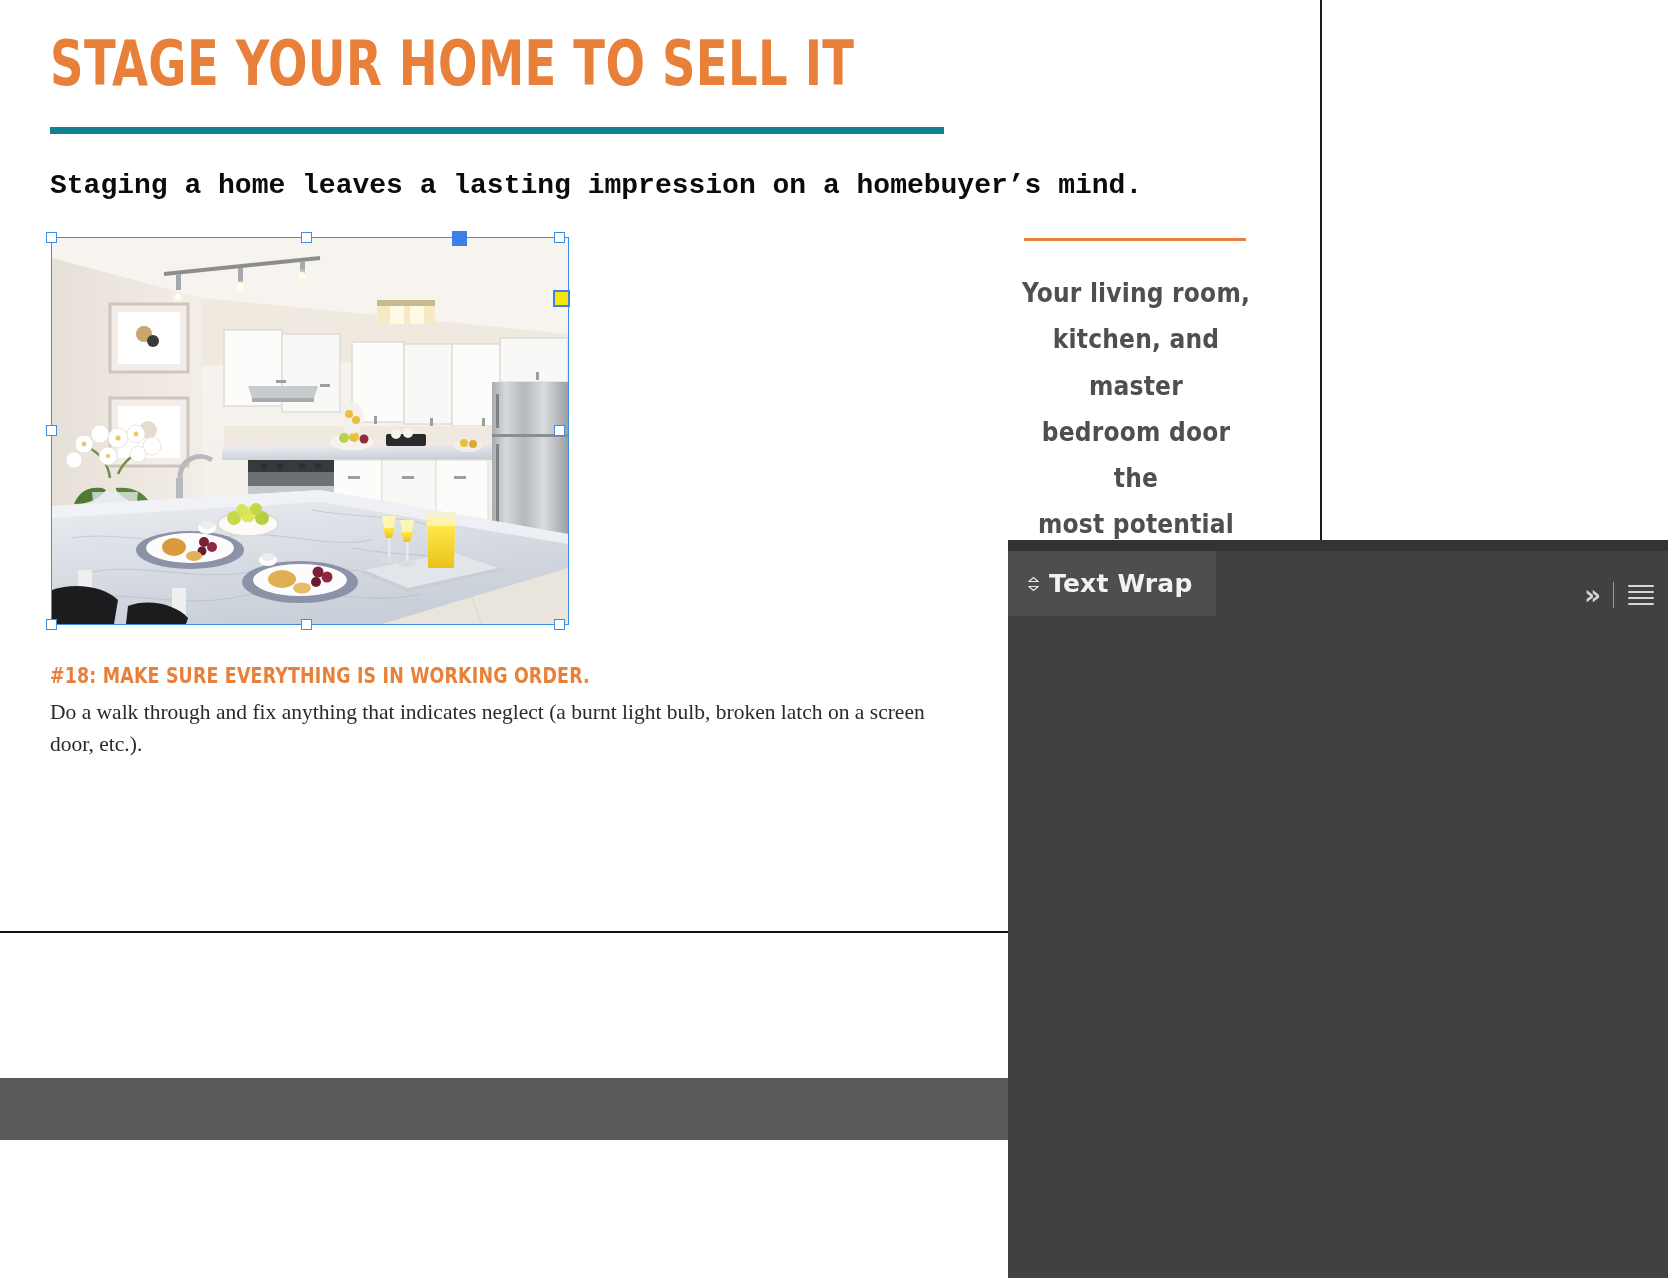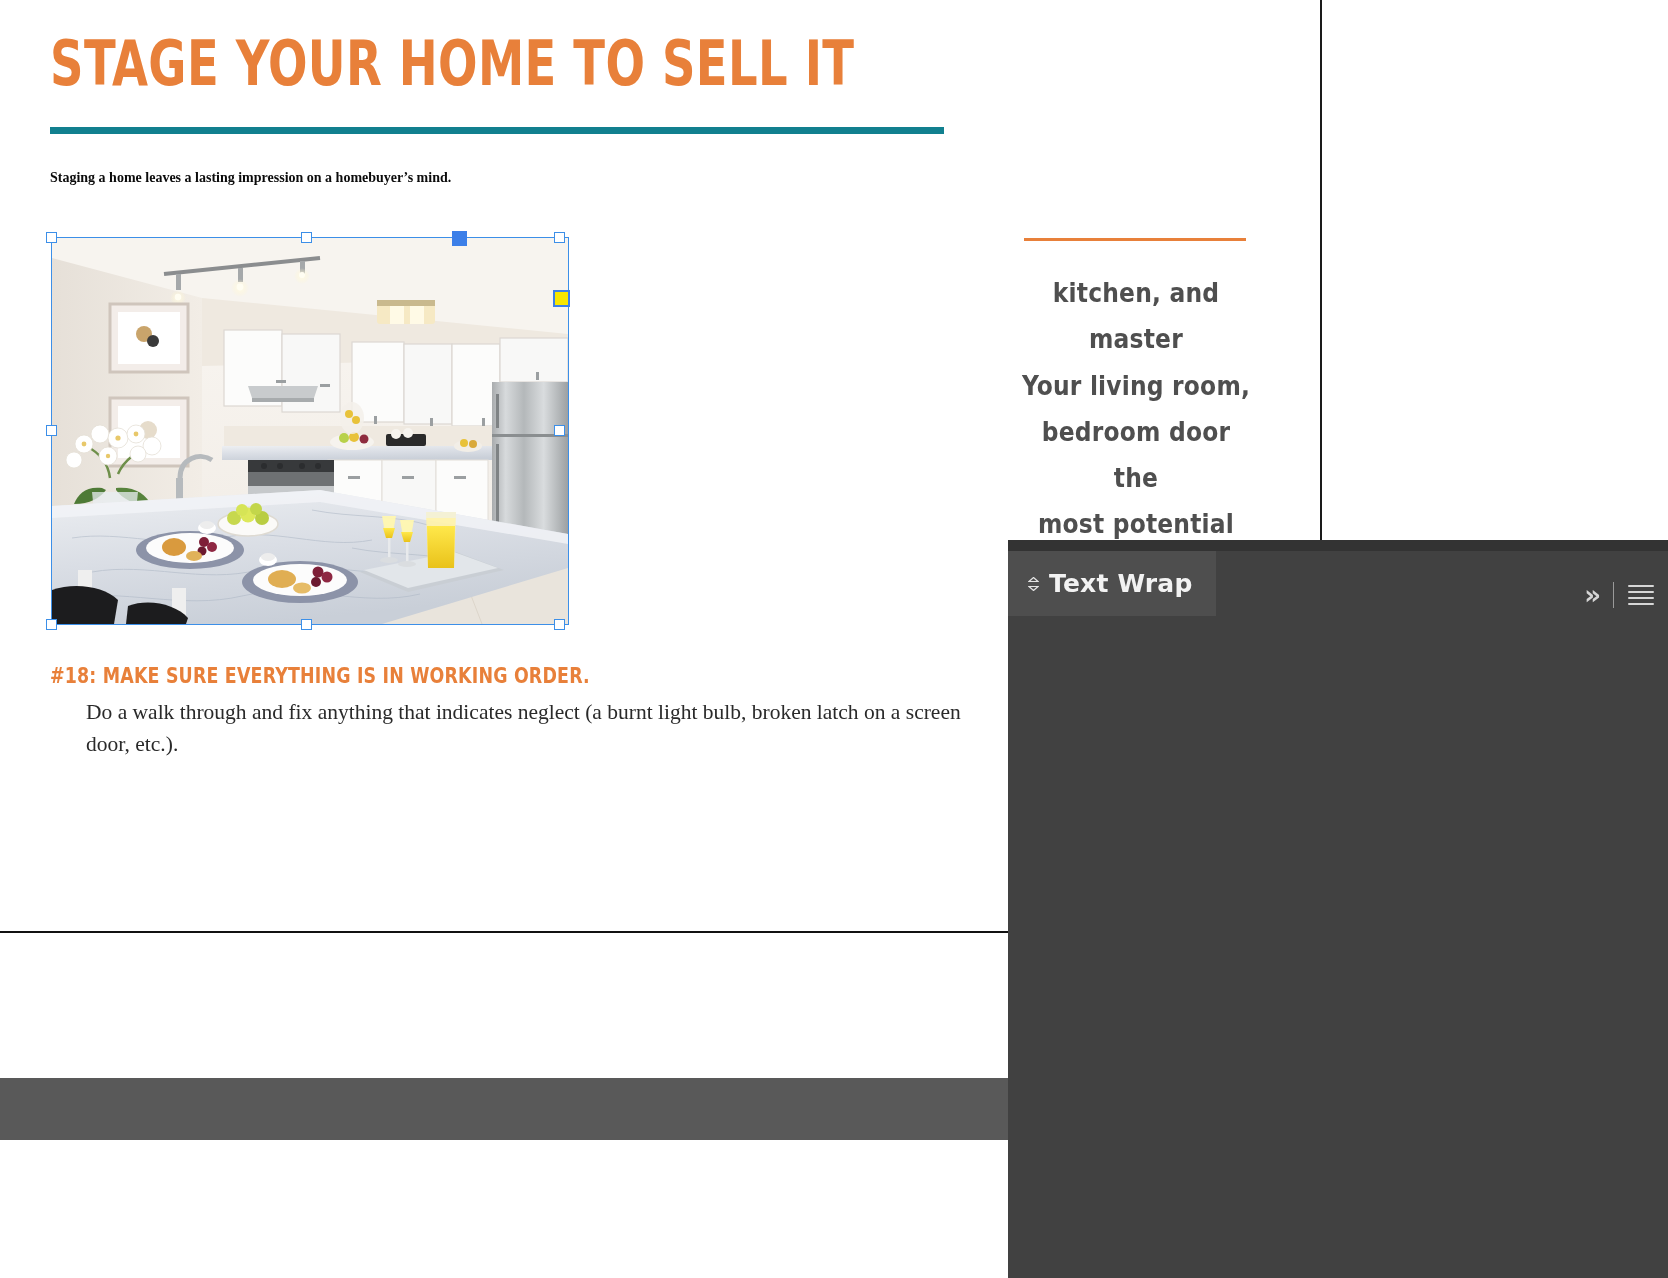--- a/index.html
+++ b/index.html
@@ -23,22 +23,22 @@
     white-space:nowrap;
   }
 
   .title-rule {
     position:absolute; left:50px; top:127px; width:894px; height:7px;
     background:#11808F;
   }
 
   .subtitle {
     position:absolute; left:50px; top:170px;
-    font-family:Liberation Serif, serif;
-    font-weight:700; font-size:14px; color:#0b0b0b;
+    font-family:Liberation Mono, monospace;
+    font-weight:700; font-size:28px; color:#0b0b0b;
     white-space:nowrap;
   }
 
   
   .photo-wrap { position:absolute; left:52px; top:238px; width:516px; height:386px; }
   .photo-frame-line {
     position:absolute; left:51px; top:237px; width:518px; height:388px;
     border:1px solid #3C8FE8; pointer-events:none;
   }
   .photo { position:absolute; inset:0; overflow:hidden; background:#EDE9E4; }
@@ -55,21 +55,21 @@
   .caption-head {
     position:absolute; left:50px; top:663px;
     font-family:"Liberation Sans Narrow","DejaVu Sans Condensed","Liberation Sans",sans-serif;
     font-weight:700; font-size:22px; color:#E8803A; letter-spacing:0.2px;
     transform:scaleX(0.88); transform-origin:left top;
     white-space:nowrap;
   }
   .caption-body {
     position:absolute; left:50px; top:697px; width:890px;
     font-family:"Liberation Serif","DejaVu Serif",serif;
-    font-size:21.5px; line-height:1.48; color:#2a2a2a;margin-left:36px;
+    font-size:21.5px; line-height:1.48; color:#2a2a2a;
   }
 
   
   .pq-rule {
     position:absolute; left:1024px; top:238px; width:222px; height:3px;
     background:#E8803A;
   }
   .pullquote {
     position:absolute; left:1020px; top:270px; width:232px;
     text-align:center;
@@ -383,22 +383,22 @@
     <div class="handle" style="left:46px;  top:619px;"></div>
     <div class="handle" style="left:301px; top:619px;"></div>
     <div class="handle" style="left:554px; top:619px;"></div>
     <div class="handle yellow" style="left:553px; top:290px;"></div>
 
     <div class="caption-head">#18: MAKE SURE EVERYTHING IS IN WORKING ORDER.</div>
     <div class="caption-body">Do a walk through and fix anything that indicates neglect (a burnt light bulb, broken latch on a screen door, etc.).</div>
 
     <div class="pq-rule"></div>
     <div class="pullquote">
+      <span>Your living room,</span>
       <span>kitchen, and master</span>
-      <span>Your living room,</span>
       <span>bedroom door the</span>
       <span>most potential for</span>
       <span>influencing buyers,</span>
       <span>so focus on</span>
     </div>
 
     <div class="v-rule"></div>
     <div class="v-rule-2"></div>
     <div class="h-rule"></div>
     <div class="gray-band"></div>

